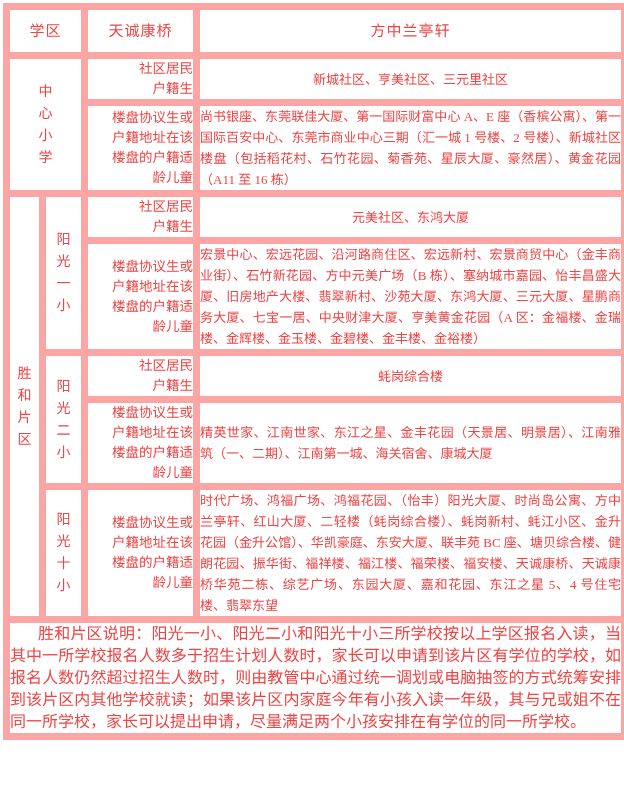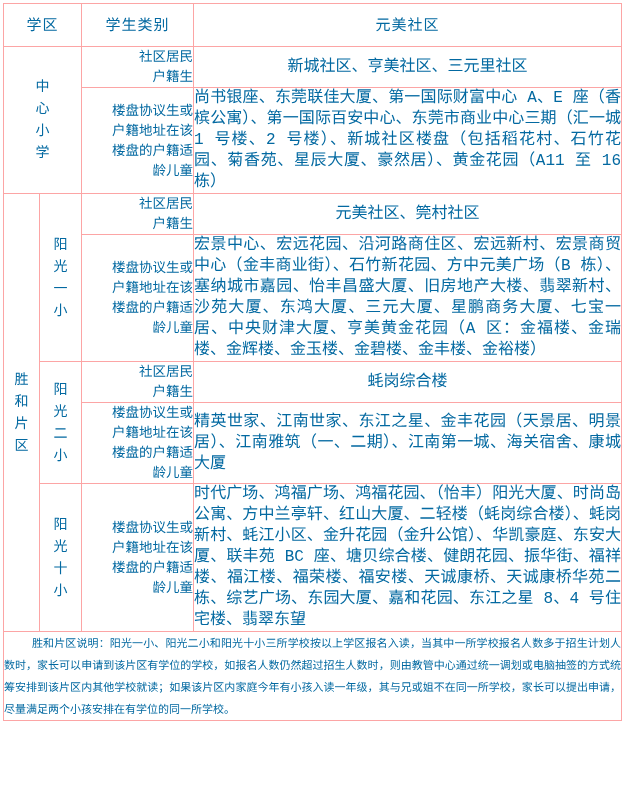--- a/index.html
+++ b/index.html
@@ -23,25 +23,25 @@
     background: #ffffff;
   }
   table.district-table {
     width: 618px;
     border-collapse: collapse;
     table-layout: fixed;
     background: #ffffff;
   }
   table.district-table td,
   table.district-table th {
-    border: 1px solid #fca5a5;
+    border: 7px solid #fca5a5;
     padding: 0;
     vertical-align: middle;
     font-weight: normal;
-    color: #0369a1;
+    color: #ef4444;
   }
   
   col.c-zone      { width: 36px; }
   col.c-school    { width: 42px; }
   col.c-category  { width: 112px; }
   col.c-range     { width: 428px; }
 
   
   .hdr-cell {
     text-align: center;
@@ -75,37 +75,36 @@
     text-align: right;
     font-size: 13.5px;
     line-height: 20px;
     padding: 5px 3px;
     letter-spacing: 0px;
   }
   .cat-cell .ln { display: block; white-space: nowrap; }
 
   
   .range-cell {
-    font-size: 16px;
+    font-size: 13px;
     line-height: 21px;
     padding: 5px 6px 5px 6px;
     text-align: justify;
     text-justify: inter-ideograph;
     letter-spacing: 0px;
     word-break: break-all;
-    font-family: Liberation Mono, monospace;
   }
   .range-cell.center {
     text-align: center;
     word-break: normal;
   }
 
   
   .note-cell {
-    font-size: 11px;
+    font-size: 16px;
     line-height: 22px;
     padding: 7px 8px 8px 8px;
     text-align: justify;
     text-justify: inter-ideograph;
     text-indent: 28px;
     word-break: break-all;
   }
 </style>
 </head>
 <body>
@@ -115,22 +114,22 @@
     <colgroup>
       <col class="c-zone">
       <col class="c-school">
       <col class="c-category">
       <col class="c-range">
     </colgroup>
     <tbody>
 
       <tr>
         <th class="hdr-cell" colspan="2">学区</th>
-        <th class="hdr-cell">学生类别</th>
-        <th class="hdr-cell">元美社区</th>
+        <th class="hdr-cell">天诚康桥</th>
+        <th class="hdr-cell">方中兰亭轩</th>
       </tr>
 
       <tr>
         <td class="vert-cell" colspan="2" rowspan="2">
           <span class="vert-stack">
             <span>中</span>
             <span>心</span>
             <span>小</span>
             <span>学</span>
           </span>
@@ -166,21 +165,21 @@
             <span>阳</span>
             <span>光</span>
             <span>一</span>
             <span>小</span>
           </span>
         </td>
         <td class="cat-cell">
           <span class="ln">社区居民</span>
           <span class="ln">户籍生</span>
         </td>
-        <td class="range-cell center">元美社区、筦村社区</td>
+        <td class="range-cell center">元美社区、东鸿大厦</td>
       </tr>
 
       <tr>
         <td class="cat-cell">
           <span class="ln">楼盘协议生或</span>
           <span class="ln">户籍地址在该</span>
           <span class="ln">楼盘的户籍适</span>
           <span class="ln">龄儿童</span>
         </td>
         <td class="range-cell">宏景中心、宏远花园、沿河路商住区、宏远新村、宏景商贸中心（金丰商业街）、石竹新花园、方中元美广场（B 栋）、塞纳城市嘉园、怡丰昌盛大厦、旧房地产大楼、翡翠新村、沙苑大厦、东鸿大厦、三元大厦、星鹏商务大厦、七宝一居、中央财津大厦、亨美黄金花园（A 区：金福楼、金瑞楼、金辉楼、金玉楼、金碧楼、金丰楼、金裕楼）</td>
@@ -220,21 +219,21 @@
             <span>十</span>
             <span>小</span>
           </span>
         </td>
         <td class="cat-cell">
           <span class="ln">楼盘协议生或</span>
           <span class="ln">户籍地址在该</span>
           <span class="ln">楼盘的户籍适</span>
           <span class="ln">龄儿童</span>
         </td>
-        <td class="range-cell">时代广场、鸿福广场、鸿福花园、（怡丰）阳光大厦、时尚岛公寓、方中兰亭轩、红山大厦、二轻楼（蚝岗综合楼）、蚝岗新村、蚝江小区、金升花园（金升公馆）、华凯豪庭、东安大厦、联丰苑 BC 座、塘贝综合楼、健朗花园、振华街、福祥楼、福江楼、福荣楼、福安楼、天诚康桥、天诚康桥华苑二栋、综艺广场、东园大厦、嘉和花园、东江之星 8、4 号住宅楼、翡翠东望</td>
+        <td class="range-cell">时代广场、鸿福广场、鸿福花园、（怡丰）阳光大厦、时尚岛公寓、方中兰亭轩、红山大厦、二轻楼（蚝岗综合楼）、蚝岗新村、蚝江小区、金升花园（金升公馆）、华凯豪庭、东安大厦、联丰苑 BC 座、塘贝综合楼、健朗花园、振华街、福祥楼、福江楼、福荣楼、福安楼、天诚康桥、天诚康桥华苑二栋、综艺广场、东园大厦、嘉和花园、东江之星 5、4 号住宅楼、翡翠东望</td>
       </tr>
 
       <tr>
         <td class="note-cell" colspan="4">胜和片区说明：阳光一小、阳光二小和阳光十小三所学校按以上学区报名入读，当其中一所学校报名人数多于招生计划人数时，家长可以申请到该片区有学位的学校，如报名人数仍然超过招生人数时，则由教管中心通过统一调划或电脑抽签的方式统筹安排到该片区内其他学校就读；如果该片区内家庭今年有小孩入读一年级，其与兄或姐不在同一所学校，家长可以提出申请，尽量满足两个小孩安排在有学位的同一所学校。</td>
       </tr>
     </tbody>
   </table>
 </div>
 
 </body></html>

